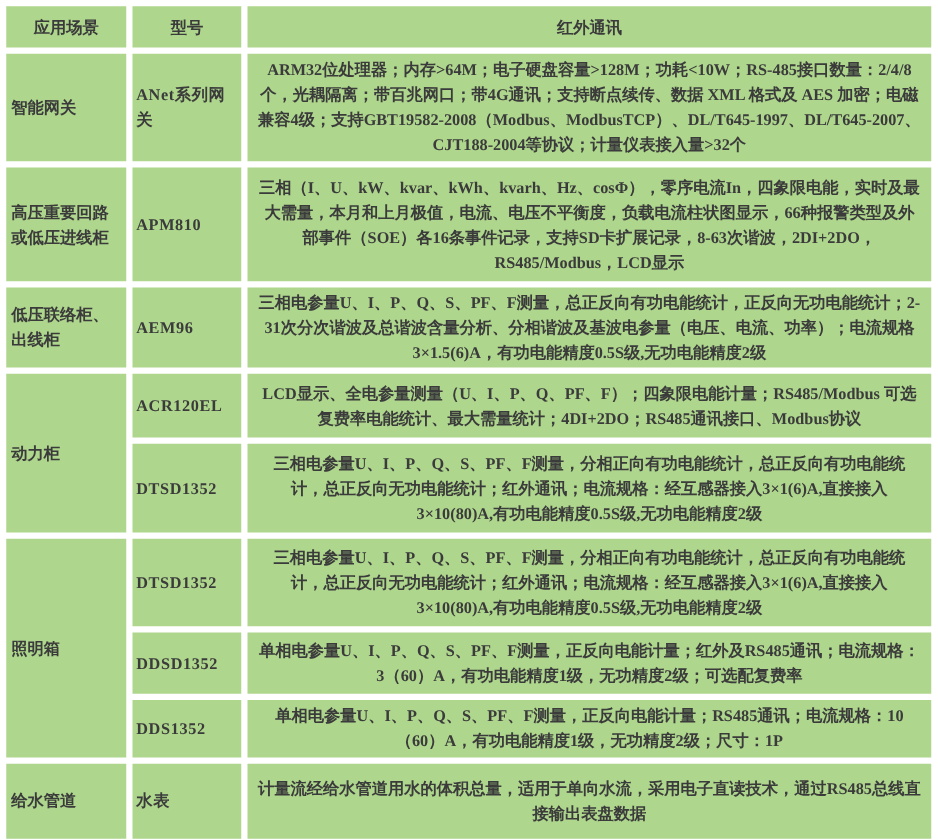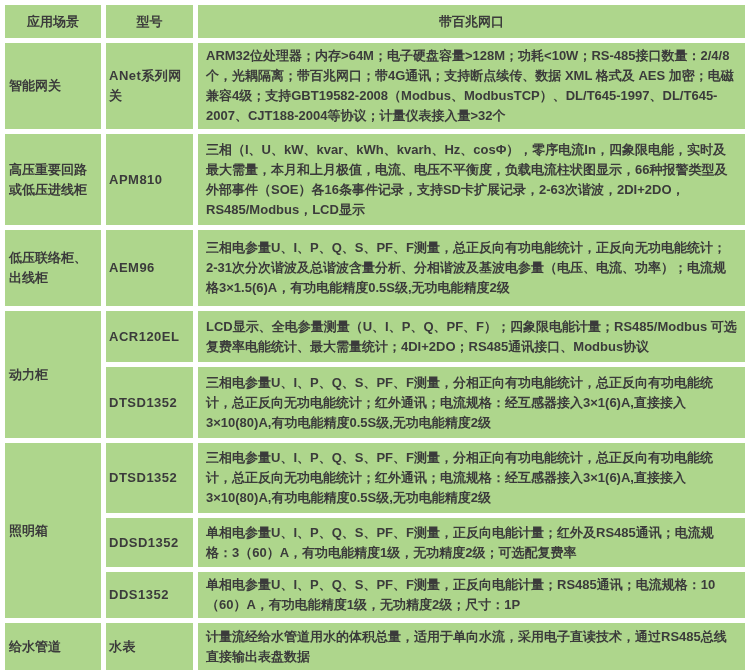--- a/index.html
+++ b/index.html
@@ -20,75 +20,76 @@
   table.product-table th,
   table.product-table td {
     background: #aed68c;
     color: #3b3b3b;
     font-size: 13px;
     line-height: 20px;
     font-weight: 700;
     vertical-align: middle;
     box-sizing: border-box;
     overflow: hidden;
+    font-family: Liberation Serif, serif;
   }
   th.hdr {
     text-align: center;
     color: #333333;
     font-size: 13.5px;
   }
   td.scene {
     padding: 2px 4px;
   }
   td.model {
     text-align: left;
     padding: 2px 3px;
     letter-spacing: 0.5px;
   }
   td.func {
-    text-align: left;
+    text-align: center;
     padding: 2px 8px;
   }
   tr.rh  { height: 33px; }
   tr.r1  { height: 86px; }
   tr.r2  { height: 91px; }
-  tr.r3  { height: 76px; }
+  tr.r3  { height: 64px; }
   tr.r4a { height: 51px; }
   tr.r4b { height: 71px; }
   tr.r5a { height: 70px; }
   tr.r5b { height: 49px; }
   tr.r5c { height: 46px; border-radius: 17px; }
-  tr.r6  { height: 47px; }
+  tr.r6  { height: 60px; }
 </style>
 </head>
 <body>
 
 <table class="product-table">
   <colgroup>
     <col style="width:96px">
     <col style="width:87px">
     <col style="width:547px">
   </colgroup>
   <thead>
     <tr class="rh">
       <th class="hdr">应用场景</th>
       <th class="hdr">型号</th>
-      <th class="hdr">带百兆网口</th>
+      <th class="hdr">红外通讯</th>
     </tr>
   </thead>
   <tbody>
     <tr class="r1">
       <td class="scene">智能网关</td>
       <td class="model">ANet系列网关</td>
       <td class="func">ARM32位处理器；内存&gt;64M；电子硬盘容量&gt;128M；功耗&lt;10W；RS-485接口数量：2/4/8个，光耦隔离；带百兆网口；带4G通讯；支持断点续传、数据 XML 格式及 AES 加密；电磁兼容4级；支持GBT19582-2008（Modbus、ModbusTCP）、DL/T645-1997、DL/T645-2007、CJT188-2004等协议；计量仪表接入量&gt;32个</td>
     </tr>
     <tr class="r2">
       <td class="scene">高压重要回路或低压进线柜</td>
       <td class="model">APM810</td>
-      <td class="func">三相（I、U、kW、kvar、kWh、kvarh、Hz、cosΦ），零序电流In，四象限电能，实时及最大需量，本月和上月极值，电流、电压不平衡度，负载电流柱状图显示，66种报警类型及外部事件（SOE）各16条事件记录，支持SD卡扩展记录，2-63次谐波，2DI+2DO，RS485/Modbus，LCD显示</td>
+      <td class="func">三相（I、U、kW、kvar、kWh、kvarh、Hz、cosΦ），零序电流In，四象限电能，实时及最大需量，本月和上月极值，电流、电压不平衡度，负载电流柱状图显示，66种报警类型及外部事件（SOE）各16条事件记录，支持SD卡扩展记录，8-63次谐波，2DI+2DO，RS485/Modbus，LCD显示</td>
     </tr>
     <tr class="r3">
       <td class="scene">低压联络柜、出线柜</td>
       <td class="model">AEM96</td>
       <td class="func">三相电参量U、I、P、Q、S、PF、F测量，总正反向有功电能统计，正反向无功电能统计；2-31次分次谐波及总谐波含量分析、分相谐波及基波电参量（电压、电流、功率）；电流规格3×1.5(6)A，有功电能精度0.5S级,无功电能精度2级</td>
     </tr>
     <tr class="r4a">
       <td class="scene" rowspan="2">动力柜</td>
       <td class="model">ACR120EL</td>
       <td class="func">LCD显示、全电参量测量（U、I、P、Q、PF、F）；四象限电能计量；RS485/Modbus 可选复费率电能统计、最大需量统计；4DI+2DO；RS485通讯接口、Modbus协议</td>

